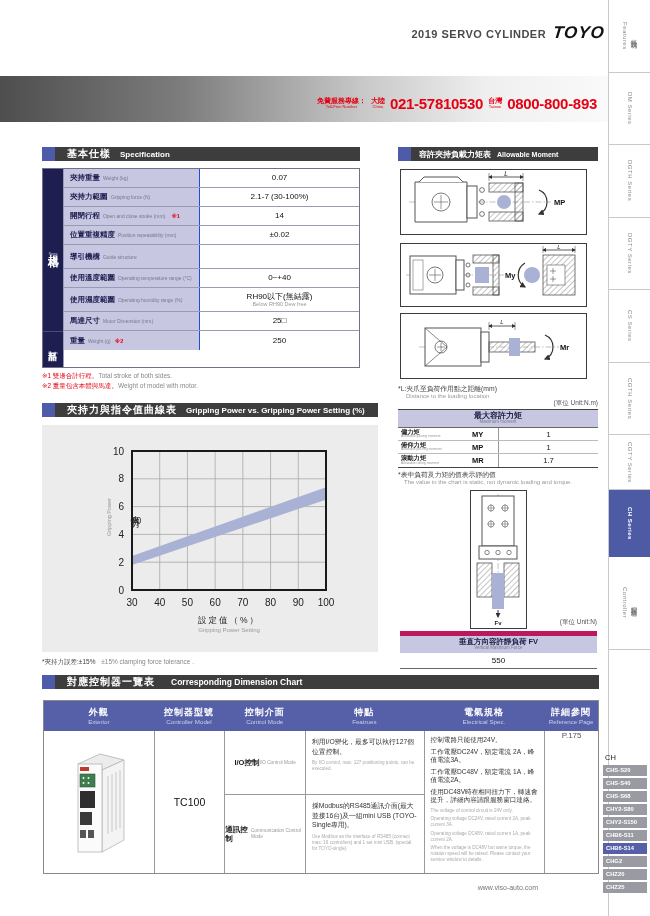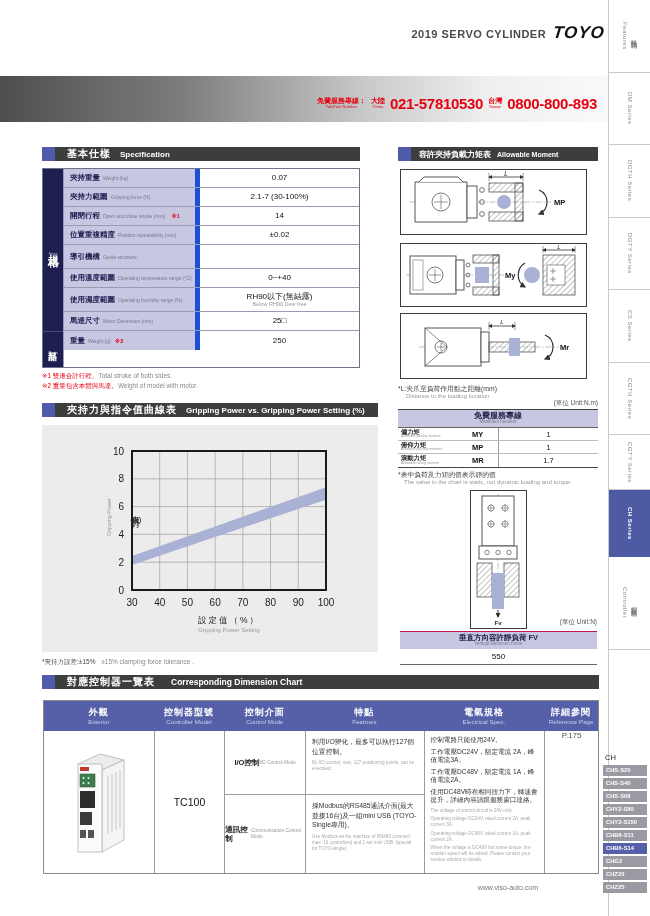--- a/index.html
+++ b/index.html
@@ -25,21 +25,21 @@
   
   .spec-table{display:flex;border:1px solid #70708a;box-sizing:border-box;}
   .spec-groups{width:20px;display:flex;flex-direction:column;border-right:1px solid #9a9ab5;}
   .spec-group{background:#1e1e50;color:#fff;display:flex;flex-direction:column;align-items:center;justify-content:center;}
   .spec-group+.spec-group{border-top:1px solid #4a4a7a;}
   .g-zh{writing-mode:vertical-rl;font-weight:bold;letter-spacing:2px;}
   .g-en{font-size:4.5px;color:#cfcfe8;margin-top:2px;transform:scale(.9);}
   .spec-rows{flex:1;display:flex;flex-direction:column;}
   .spec-row{display:flex;border-bottom:1px solid #9a9ab5;box-sizing:border-box;}
   .spec-row:last-child{border-bottom:none;}
-  .spec-label{width:136px;background:#c7c7e2;border-right:5px solid #1d4ed8;display:flex;align-items:center;
+  .spec-label{width:136px;background:#c7c7e2;border-right:1px solid #1d4ed8;display:flex;align-items:center;
               padding-left:6px;box-sizing:border-box;gap:3px;}
   .sl-zh{font-size:7.5px;font-weight:bold;color:#1e1e50;white-space:nowrap;}
   .sl-en{font-size:5.2px;color:#77778f;white-space:nowrap;transform:scale(.95);transform-origin:left;}
   .sl-note{font-size:5.5px;color:#e60012;font-weight:bold;}
   .spec-value{flex:1;display:flex;flex-direction:column;align-items:center;justify-content:center;background:#fff;line-height:1.15;}
   .sv-main{font-size:8px;color:#111;}
   .sv-sub{font-size:5.5px;color:#999;}
   .footnote{font-size:6.5px;}
   .fn-zh{color:#e60012;}
   .fn-en{color:#888;}
@@ -52,21 +52,21 @@
   .mo-head{height:17px;background:#c7c7e2;display:flex;flex-direction:column;align-items:center;justify-content:center;line-height:1.05;border-bottom:1px solid #666;}
   .mo-head .h-zh{font-size:8px;font-weight:bold;color:#22224a;}
   .mo-head .h-en{font-size:4.5px;color:#77778f;}
   .mo-row{display:flex;height:13px;border-bottom:1px solid #bbb;box-sizing:border-box;}
   .mo-row:last-child{border-bottom:none;}
   .mo-lab{width:74px;display:flex;flex-direction:column;justify-content:center;padding-left:3px;line-height:1;box-sizing:border-box;}
   .mo-lab .z{font-size:6.3px;font-weight:bold;color:#222;}
   .mo-lab .e{font-size:3.8px;color:#999;transform:scale(.9);transform-origin:left;}
   .mo-sym{width:26px;display:flex;align-items:center;font-weight:bold;font-size:7.5px;color:#111;}
   .mo-val{flex:1;border-left:1px solid #999;display:flex;align-items:center;justify-content:center;font-size:7.5px;color:#111;}
-  .fv-table{border-top:1px solid #be185d;box-sizing:border-box;text-align:right;}
+  .fv-table{border-top:5px solid #be185d;box-sizing:border-box;text-align:right;}
   .fv-head{height:17px;background:#c7c7e2;display:flex;flex-direction:column;align-items:center;justify-content:center;line-height:1.05;}
   .fv-head .z{font-size:7.5px;font-weight:bold;color:#22224a;}
   .fv-head .e{font-size:4.5px;color:#77778f;}
   .fv-val{height:15px;display:flex;align-items:center;justify-content:center;font-size:8px;color:#111;border-bottom:1px solid #666;}
   
   .chart-panel{background:#ececec;}
   #chart-svg text{font-family:"Liberation Sans",sans-serif;}
   .ylab{display:flex;align-items:center;gap:2px;}
   .ylab-en{font-size:5.5px;color:#999;transform:rotate(-90deg);white-space:nowrap;}
   .ylab-zh{writing-mode:vertical-rl;font-size:8.5px;color:#222;letter-spacing:2px;}
@@ -341,21 +341,21 @@
       <text x="159" y="36" font-size="7.5" font-weight="bold" fill="#111">Mr</text>
     </svg>
   </div>
 
   <div class="abs smallnote-zh" style="top:384px;left:398px;">*L:夾爪至負荷作用點之距離(mm)</div>
   <div class="abs smallnote-en" style="top:393px;left:406px;">Distance to the loading location</div>
   <div class="abs unitnote" style="top:399px;left:398px;width:200px;text-align:right;">(單位  Unit:N.m)</div>
 
   <div class="abs mo-table" style="top:409px;left:398px;width:200px;">
     <div class="mo-head">
-      <span class="h-zh">免費服務專線</span>
+      <span class="h-zh">最大容許力矩</span>
       <span class="h-en">Maximum moment</span>
     </div>
     <div class="mo-row">
       <div class="mo-lab">
           <span class="z">偏力矩</span>
           <span class="e">Allowable yawing moment</span>
         </div>
       <div class="mo-sym">MY</div>
       <div class="mo-val">1</div>
     </div>

